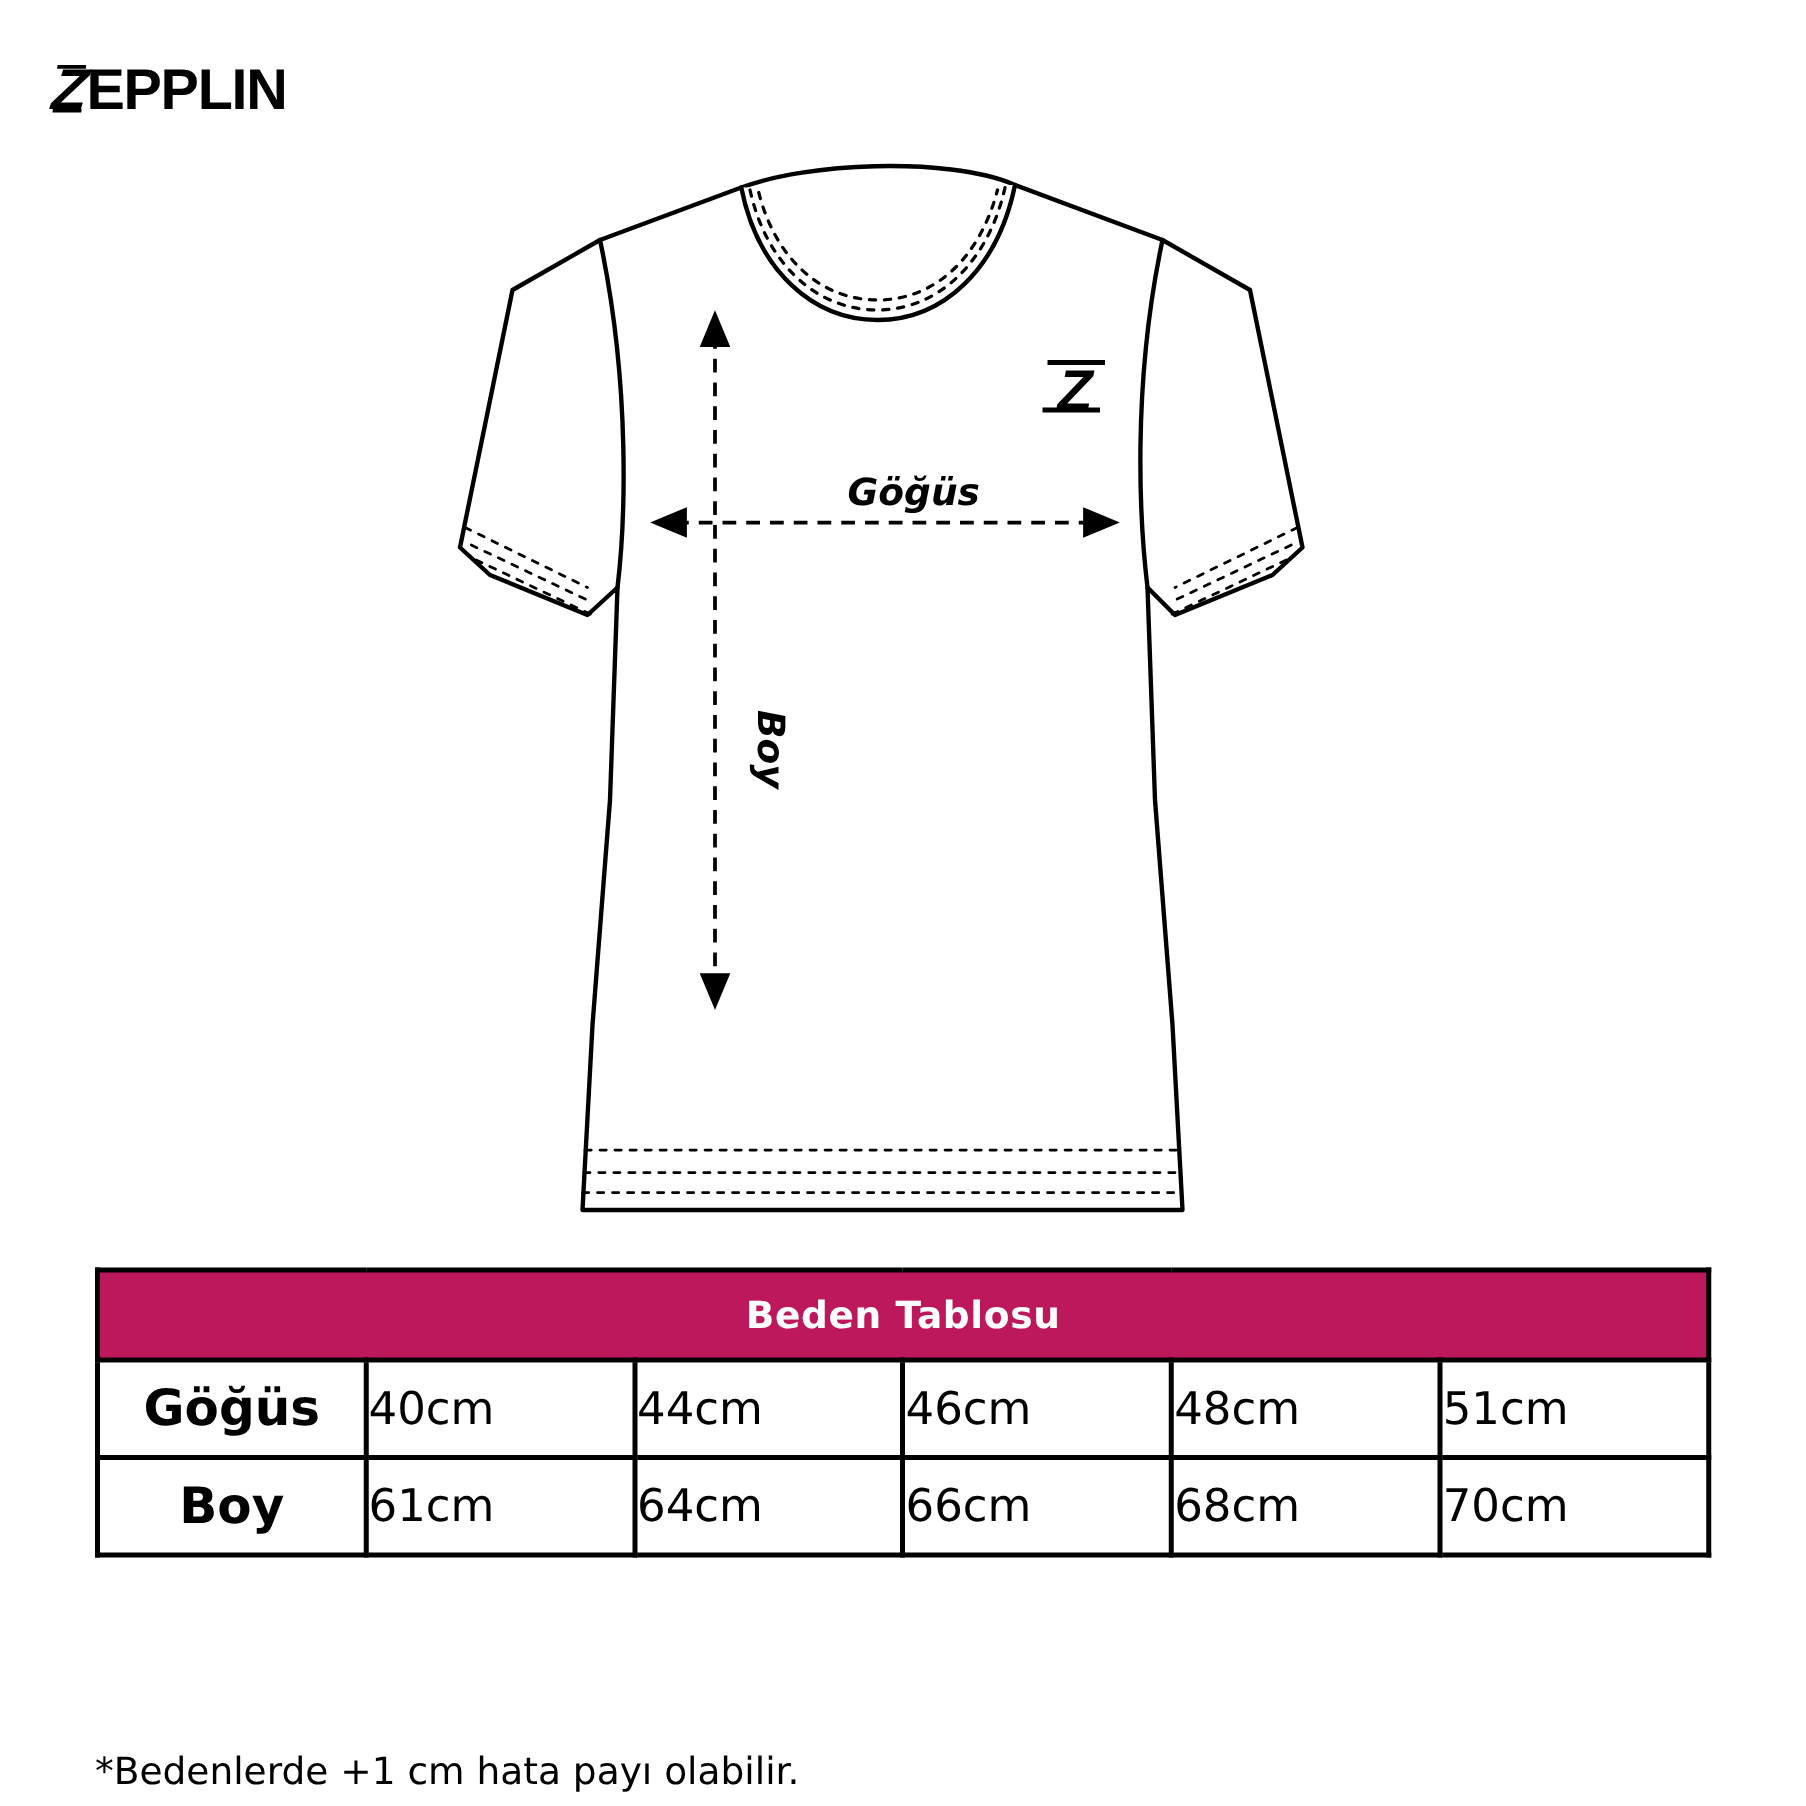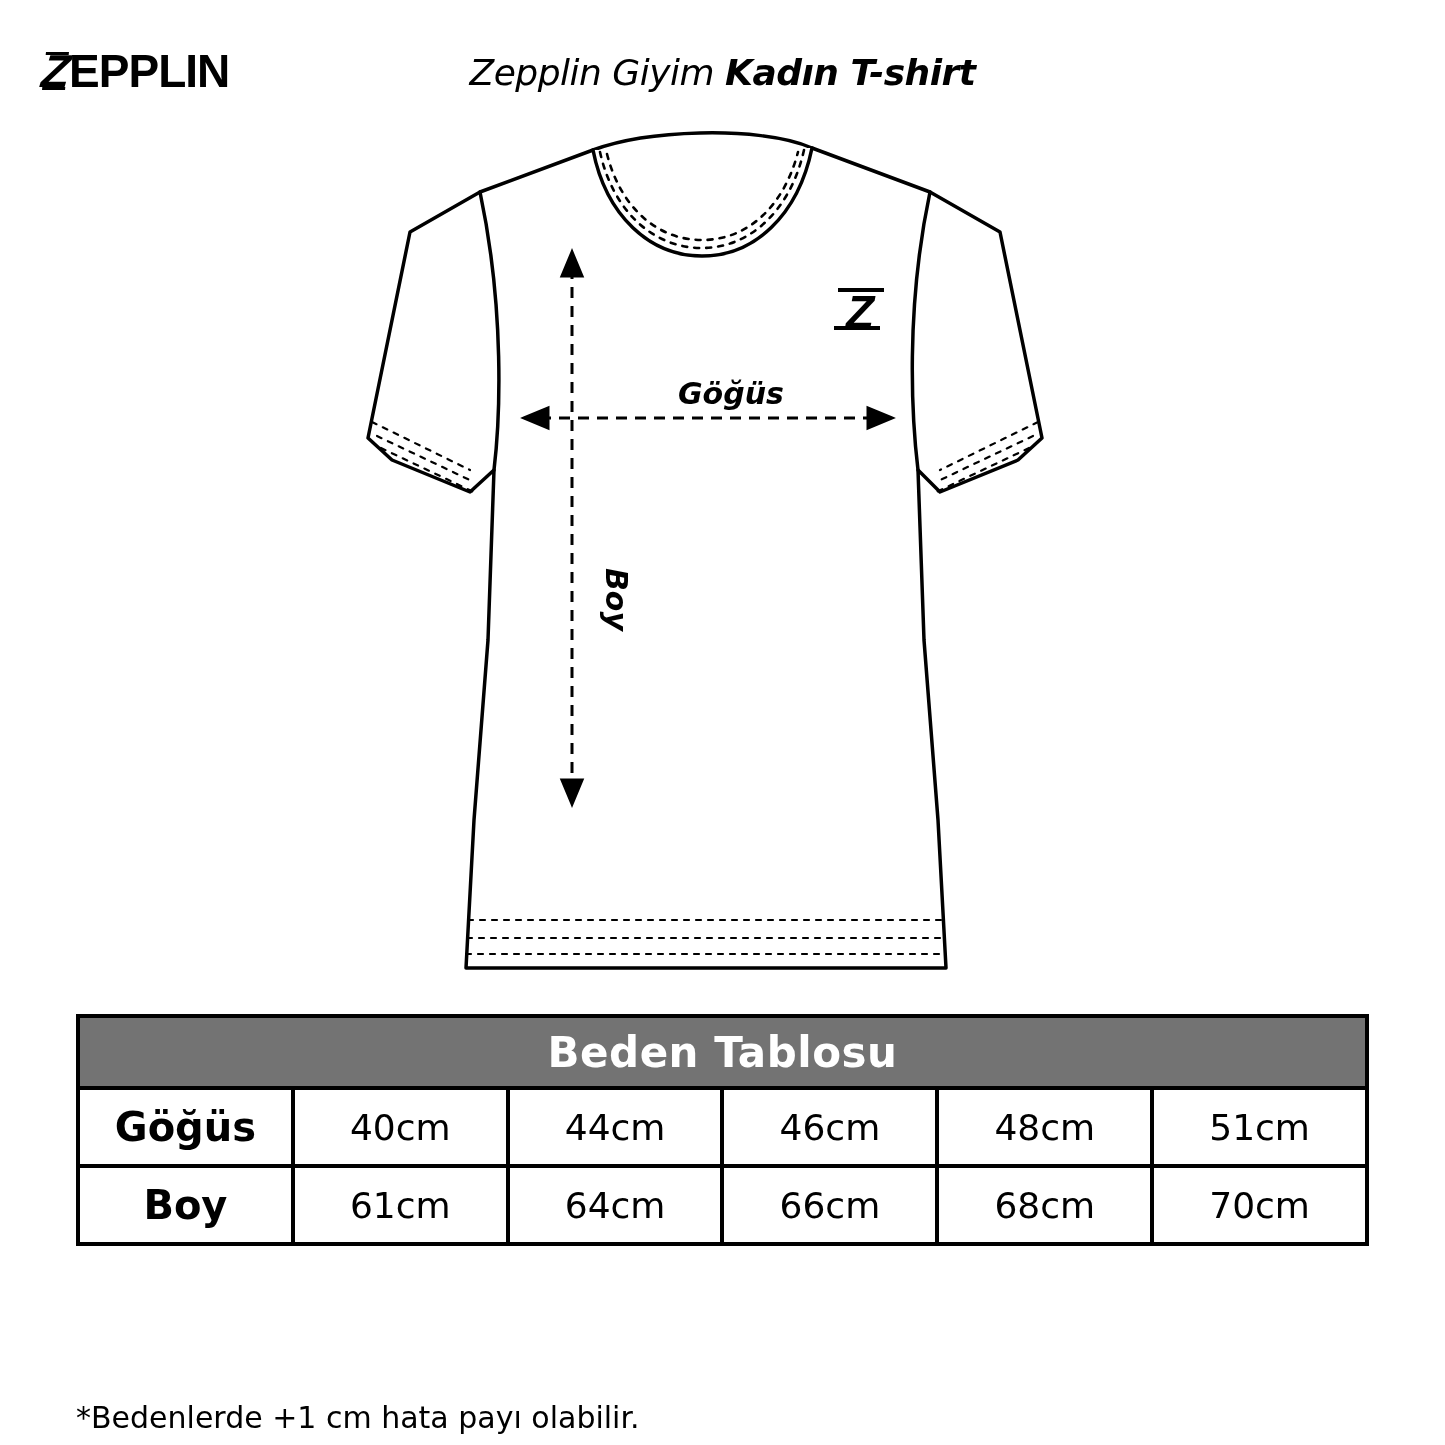--- a/index.html
+++ b/index.html
@@ -80,26 +80,26 @@
   table.size-table {
     border-collapse: collapse;
     width: 100%;
     table-layout: fixed;
   }
   table.size-table td, table.size-table th {
     border: 4px solid #000;
     padding: 0;
   }
   .tbl-title {
-    background: #737373;
+    background: #be185d;
     color: #fff;
     text-align: center;
     font-family: "DejaVu Sans", sans-serif;
     font-weight: bold;
-    font-size: 42px;
+    font-size: 30px;
     height: 72px;
     letter-spacing: 0.5px;
   }
   .row-head {
     font-family: "DejaVu Sans", sans-serif;
     font-weight: bold;
     font-size: 40px;
     text-align: center;
     height: 78px;
     padding-left: 10px;
@@ -114,21 +114,21 @@
   .cell-label {
     font-family: "DejaVu Sans", sans-serif;
     font-weight: bold;
     font-size: 40px;
     text-align: center;
     height: 78px;
   }
   .cell-val {
     font-family: "DejaVu Sans", sans-serif;
     font-size: 36px;
-    text-align: center;
+    text-align: left;
     padding-left: 14px;
     height: 78px;
   }
   .footnote {
     position: absolute;
     left: 76px;
     top: 1400px;
     font-family: "DejaVu Sans", sans-serif;
     font-size: 30px;
   }
@@ -137,21 +137,20 @@
     font-family: "DejaVu Sans", sans-serif;
     font-style: italic;
     font-weight: bold;
   }
 </style>
 </head>
 <body>
 
 <div class="header">
   <div class="brand-logo"><span class="z-mark">Z</span><span>EPPLIN</span></div>
-  <div class="title"><span class="t-light">Zepplin Giyim </span><span class="t-bold">Kadın T-shirt</span></div>
 </div>
 
 <div class="illustration">
 <svg width="1445" height="880" viewBox="0 0 1445 880">
   <g fill="none" stroke="#000" stroke-width="3.5" stroke-linejoin="round" stroke-linecap="round">
 
     <path d="M593 30
              C 620 20, 660 14, 700 13
              C 740 12, 785 16, 812 28
              L 930 72

